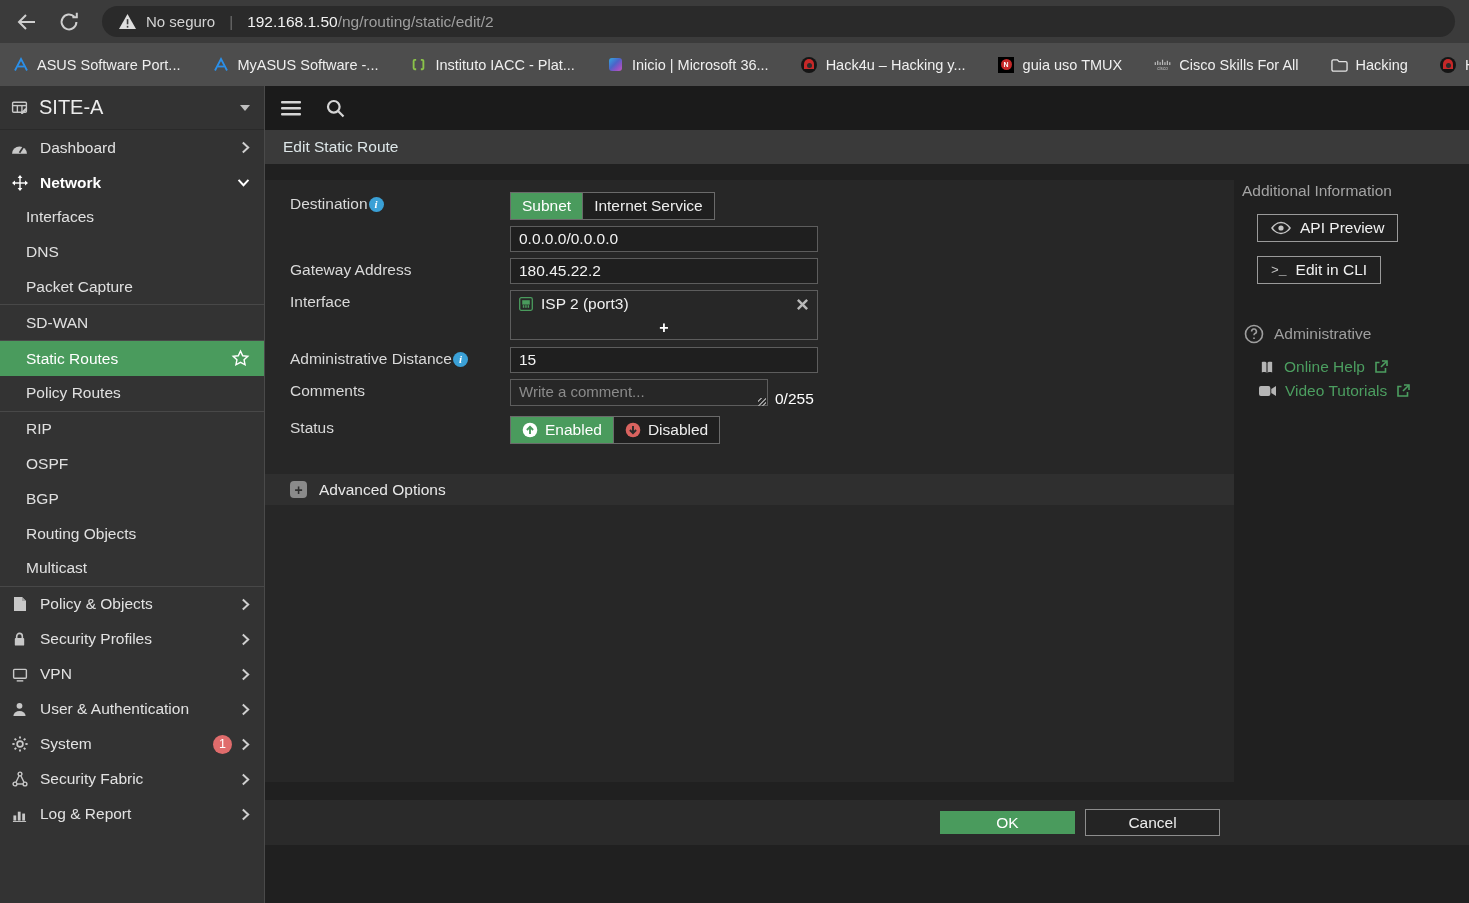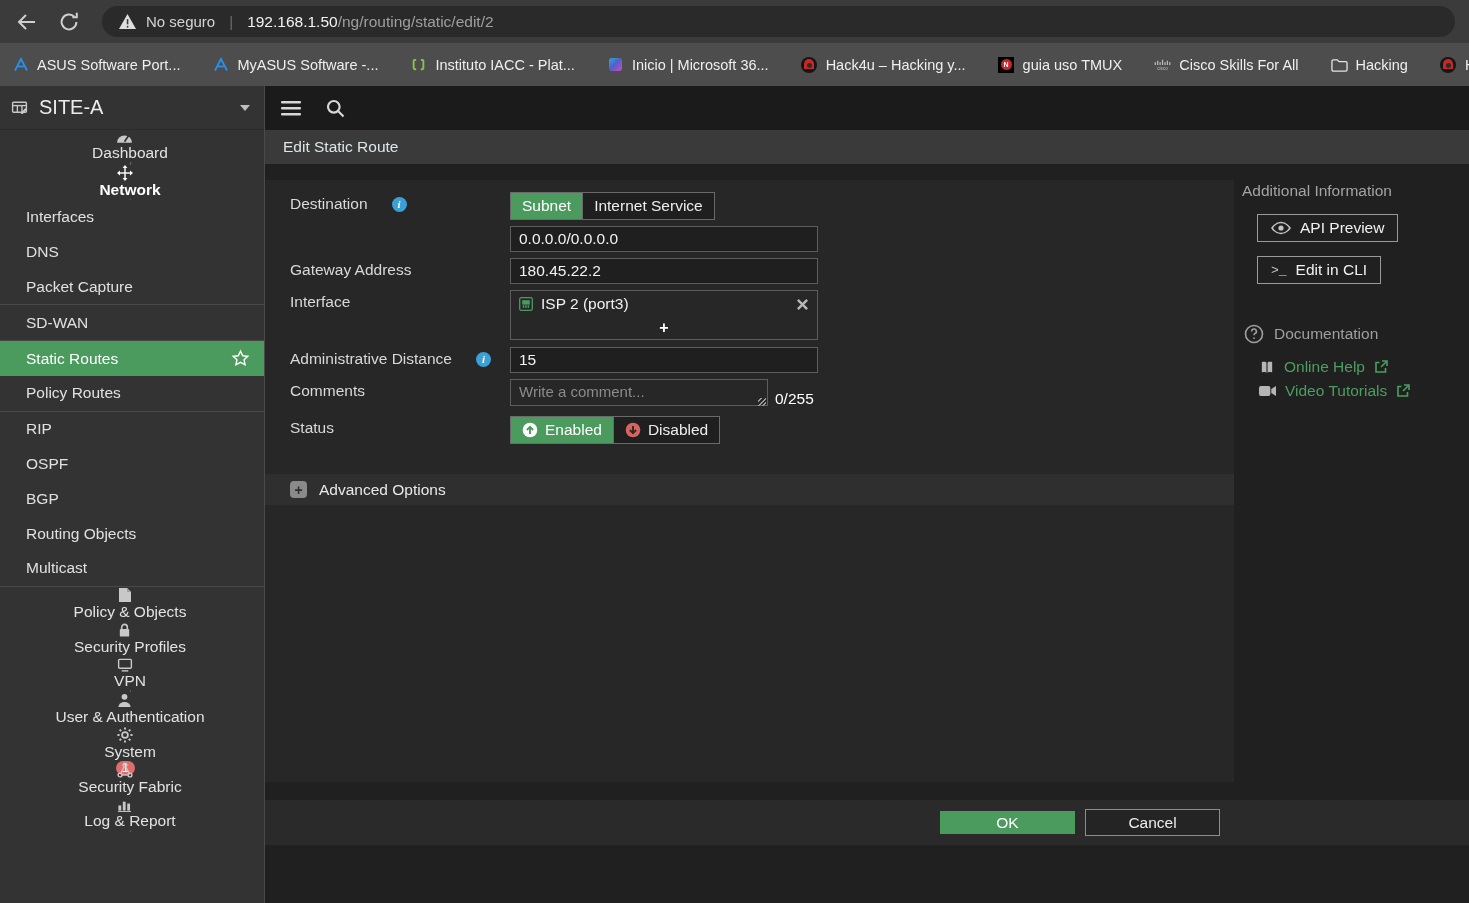--- a/index.html
+++ b/index.html
@@ -31,41 +31,41 @@
   .tmuxfav .nk { width:11px; height:11px; border-radius:50%; background:#c62828; color:#fff; font-size:7px;
                  font-weight:bold; display:flex; align-items:center; justify-content:center; }
 
   
   .app { display:flex; height:817px; }
 
   
   .sidebar { width:265px; background:#333333; border-right:1px solid #4a4a4a; flex:0 0 auto; }
   .vdom { height:44px; display:flex; align-items:center; padding:0 14px 0 10px; border-bottom:1px solid #2a2a2a; }
   .vdom .vlabel { color:#ececec; font-size:20px; margin-left:10px; flex:1; }
-  .nav-item { height:35px; display:flex; align-items:center; padding:0 14px 0 10px; color:#e2e2e2; font-size:15.5px; cursor:pointer;flex-direction:column; }
+  .nav-item { height:35px; display:flex; align-items:center; padding:0 14px 0 10px; color:#e2e2e2; font-size:15.5px; cursor:pointer; }
   .nav-item .nico { width:19px; margin-right:11px; display:flex; justify-content:center; }
   .nav-item .nlabel { flex:1; }
   .nav-item.bold .nlabel { font-weight:bold; color:#ffffff; }
   .badge { min-width:19px; height:19px; border-radius:10px; background:#e06c6c; color:#fff; font-size:12.5px;
            display:flex; align-items:center; justify-content:center; margin-right:9px; }
   .sub-item { height:34.8px; display:flex; align-items:center; padding:0 14px 0 26px; color:#e0e0e0; font-size:15.5px; cursor:pointer; }
   .sub-item .slabel { flex:1; }
   .sub-item.active { background:#4a9b5d; color:#fff; }
   .sub-divider { border-top:1px solid #484848; }
 
   
   .main { flex:1; display:flex; flex-direction:column; min-width:0; }
   .topbar { height:44px; background:#1b1b1b; display:flex; align-items:center; gap:25px; padding-left:16px; }
   .page-header { height:34px; background:#3a3a3a; display:flex; align-items:center; padding-left:18px;
                  color:#dde6e8; font-size:15.5px; }
   .main-body { position:relative; flex:1; background:#202020; }
 
   .form-panel { position:absolute; left:0; top:16px; width:969px; height:602px; background:#272727; padding-top:12px; }
   .frow { display:flex; align-items:flex-start; margin-bottom:6px; padding-left:25px; }
-  .flabel { width:220px; color:#d9d9d9; font-size:15.5px; padding-top:3px; display:flex; align-items:center; gap:24px; }
+  .flabel { width:220px; color:#d9d9d9; font-size:15.5px; padding-top:3px; display:flex; align-items:center; gap:1px; }
   .info-dot { width:15px; height:15px; border-radius:50%; background:#3aa0d6; color:#fff; font-size:11px;
               font-weight:bold; display:inline-flex; align-items:center; justify-content:center;
               font-family:"Liberation Serif", serif; font-style:italic; }
   .seg-group { display:inline-flex; border:1px solid #6a6a6a; }
   .seg { height:26px; display:flex; align-items:center; gap:7px; padding:0 11px; font-size:15.5px;
          color:#ededed; background:#1f1f1f; cursor:pointer; }
   .seg + .seg { border-left:1px solid #6a6a6a; }
   .seg.selected { background:#4a9b5d; color:#fff; }
   .tinput { width:308px; height:26px; background:#1f1f1f; border:1px solid #5d5d5d; color:#f2f2f2;
             font-size:15.5px; padding:0 8px; font-family:"Liberation Sans", sans-serif; }
@@ -545,21 +545,21 @@
           <span class="mono" style="color:#c4c4c4; font-size:13px;">&gt;_</span>
           <span>Edit in CLI</span>
         </button>
 
         <div class="rp-doc">
           <svg class="ic" width="20" height="20" viewBox="0 0 20 20" fill="none" stroke="#9f9f9f" stroke-width="1.6">
               <circle cx="10" cy="10" r="8.5"></circle>
               <path d="M7.6 7.4a2.4 2.4 0 1 1 3.4 2.2c-.8.35-1 .9-1 1.7"></path>
               <line x1="10" y1="13.6" x2="10" y2="15"></line>
             </svg>
-          <span>Documentation</span>
+          <span>Administrative</span>
         </div>
 
         <div class="rp-link">
           <svg class="ic" width="16" height="15" viewBox="0 0 16 16" fill="#b5b5b5">
               <path d="M2.5 2.2C5.2 1.2 7.4 2 7.4 3v11c0-1-2.2-1.8-4.9-.8z"></path>
               <path d="M13.5 2.2C10.8 1.2 8.6 2 8.6 3v11c0-1 2.2-1.8 4.9-.8z"></path>
             </svg>
           <span class="ltext">Online Help</span>
           <svg class="ic" width="14" height="14" viewBox="0 0 14 14" fill="none" stroke="#4c9e60" stroke-width="1.6">
               <path d="M5.5 2.5H2v9.5h9.5V8"></path>

